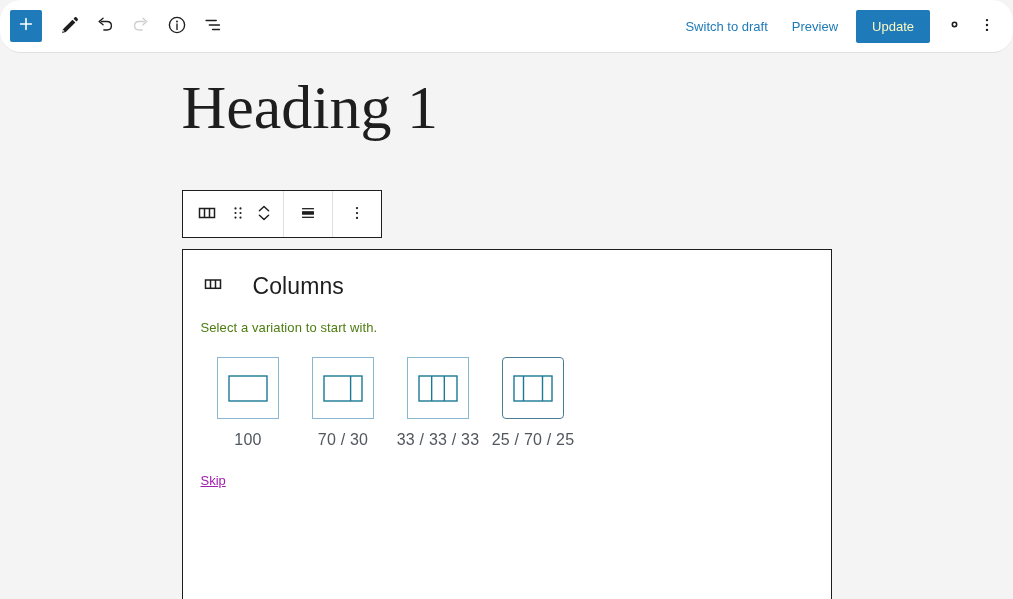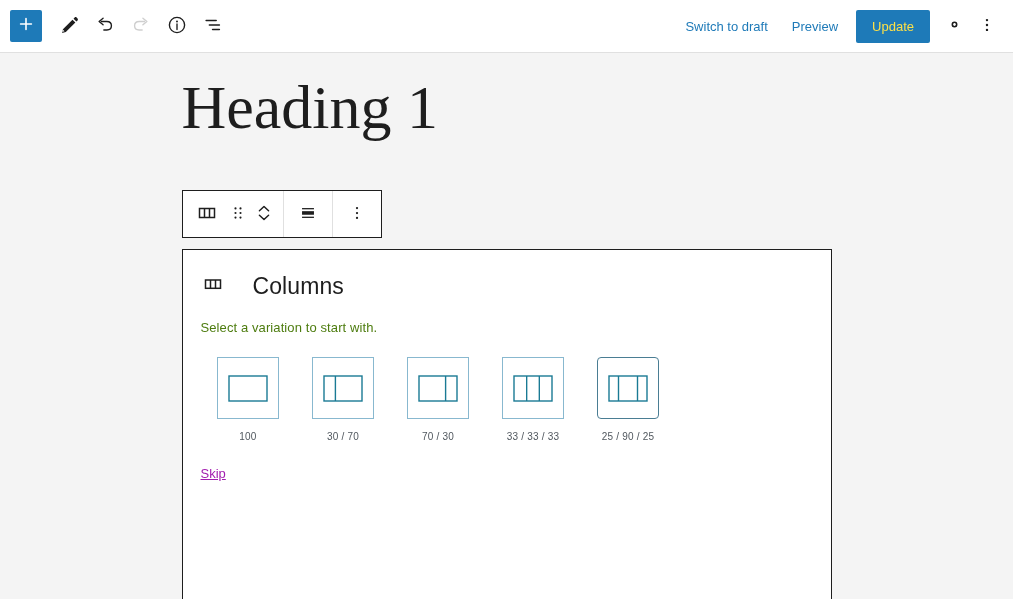--- a/index.html
+++ b/index.html
@@ -19,20 +19,21 @@
 
   
   .editor-header {
     height: 53px;
     background: #ffffff;
     border-bottom: 1px solid #e0e0e0;
     display: flex;
     align-items: center;
     padding: 0 11px 0 10px;
     position: relative;
+    border-radius: 21px;
   }
 
   .header-left {
     display: flex;
     align-items: center;
     gap: 0px;
   }
 
   .hdr-btn {
     width: 36px;
@@ -76,21 +77,21 @@
     font-family: "Liberation Sans", sans-serif;
     font-size: 13px;
     color: #1e7ab8;
     padding: 6px 12px;
     cursor: pointer;
     white-space: nowrap;
   }
 
   .update-btn {
     background: #1e7ab8;
-    color: #fde047;
+    color: #fef9c3;
     border: none;
     border-radius: 2px;
     font-family: "Liberation Sans", sans-serif;
     font-size: 13px;
     padding: 9px 16px;
     margin-left: 6px;
     cursor: pointer;
     white-space: nowrap;
   }
 
@@ -227,21 +228,21 @@
     border-radius: 0px;
   }
 
   .variation-item.is-active .variation-swatch {
     border: 1.5px solid #4a7d93;
     border-radius: 4px;
   }
 
   .variation-label {
     margin-top: 12px;
-    font-size: 10px;
+    font-size: 16px;
     color: #50575e;
     white-space: nowrap;
     letter-spacing: 0.2px;
   }
 
   .skip-link {
     display: inline-block;
     margin-top: 4px;
     font-size: 13px;
     color: #a21caf;
@@ -422,29 +423,20 @@
       <div class="ph-instructions">Select a variation to start with.</div>
 
       <div class="variation-grid">
           <div class="variation-item">
             <div class="variation-swatch">
               <svg class="variation-svg" width="42" height="29" viewBox="0 0 42 29" fill="none">
                 <rect x="2" y="2" width="38" height="25" stroke="#1a7a94" stroke-width="1.4" fill="none"></rect>
               </svg>
             </div>
             <div class="variation-label">100</div>
-          </div>
-          <div class="variation-item">
-            <div class="variation-swatch">
-              <svg class="variation-svg" width="42" height="29" viewBox="0 0 42 29" fill="none">
-                <rect x="2" y="2" width="38" height="25" stroke="#1a7a94" stroke-width="1.4" fill="none"></rect>
-                <path d="M13.40 2V27" stroke="#1a7a94" stroke-width="1.4"></path>
-              </svg>
-            </div>
-            <div class="variation-label">30 / 70</div>
           </div>
           <div class="variation-item">
             <div class="variation-swatch">
               <svg class="variation-svg" width="42" height="29" viewBox="0 0 42 29" fill="none">
                 <rect x="2" y="2" width="38" height="25" stroke="#1a7a94" stroke-width="1.4" fill="none"></rect>
                 <path d="M28.60 2V27" stroke="#1a7a94" stroke-width="1.4"></path>
               </svg>
             </div>
             <div class="variation-label">70 / 30</div>
           </div>
@@ -459,21 +451,21 @@
             <div class="variation-label">33 / 33 / 33</div>
           </div>
           <div class="variation-item is-active">
             <div class="variation-swatch">
               <svg class="variation-svg" width="42" height="29" viewBox="0 0 42 29" fill="none">
                 <rect x="2" y="2" width="38" height="25" stroke="#1a7a94" stroke-width="1.4" fill="none"></rect>
                 <path d="M11.50 2V27" stroke="#1a7a94" stroke-width="1.4"></path>
                 <path d="M30.50 2V27" stroke="#1a7a94" stroke-width="1.4"></path>
               </svg>
             </div>
-            <div class="variation-label">25 / 90 / 25</div>
+            <div class="variation-label">25 / 70 / 25</div>
           </div>
         </div>
 
       <a class="skip-link">Skip</a>
     </div>
 
   </div>
 </div>
 
 </body></html>

